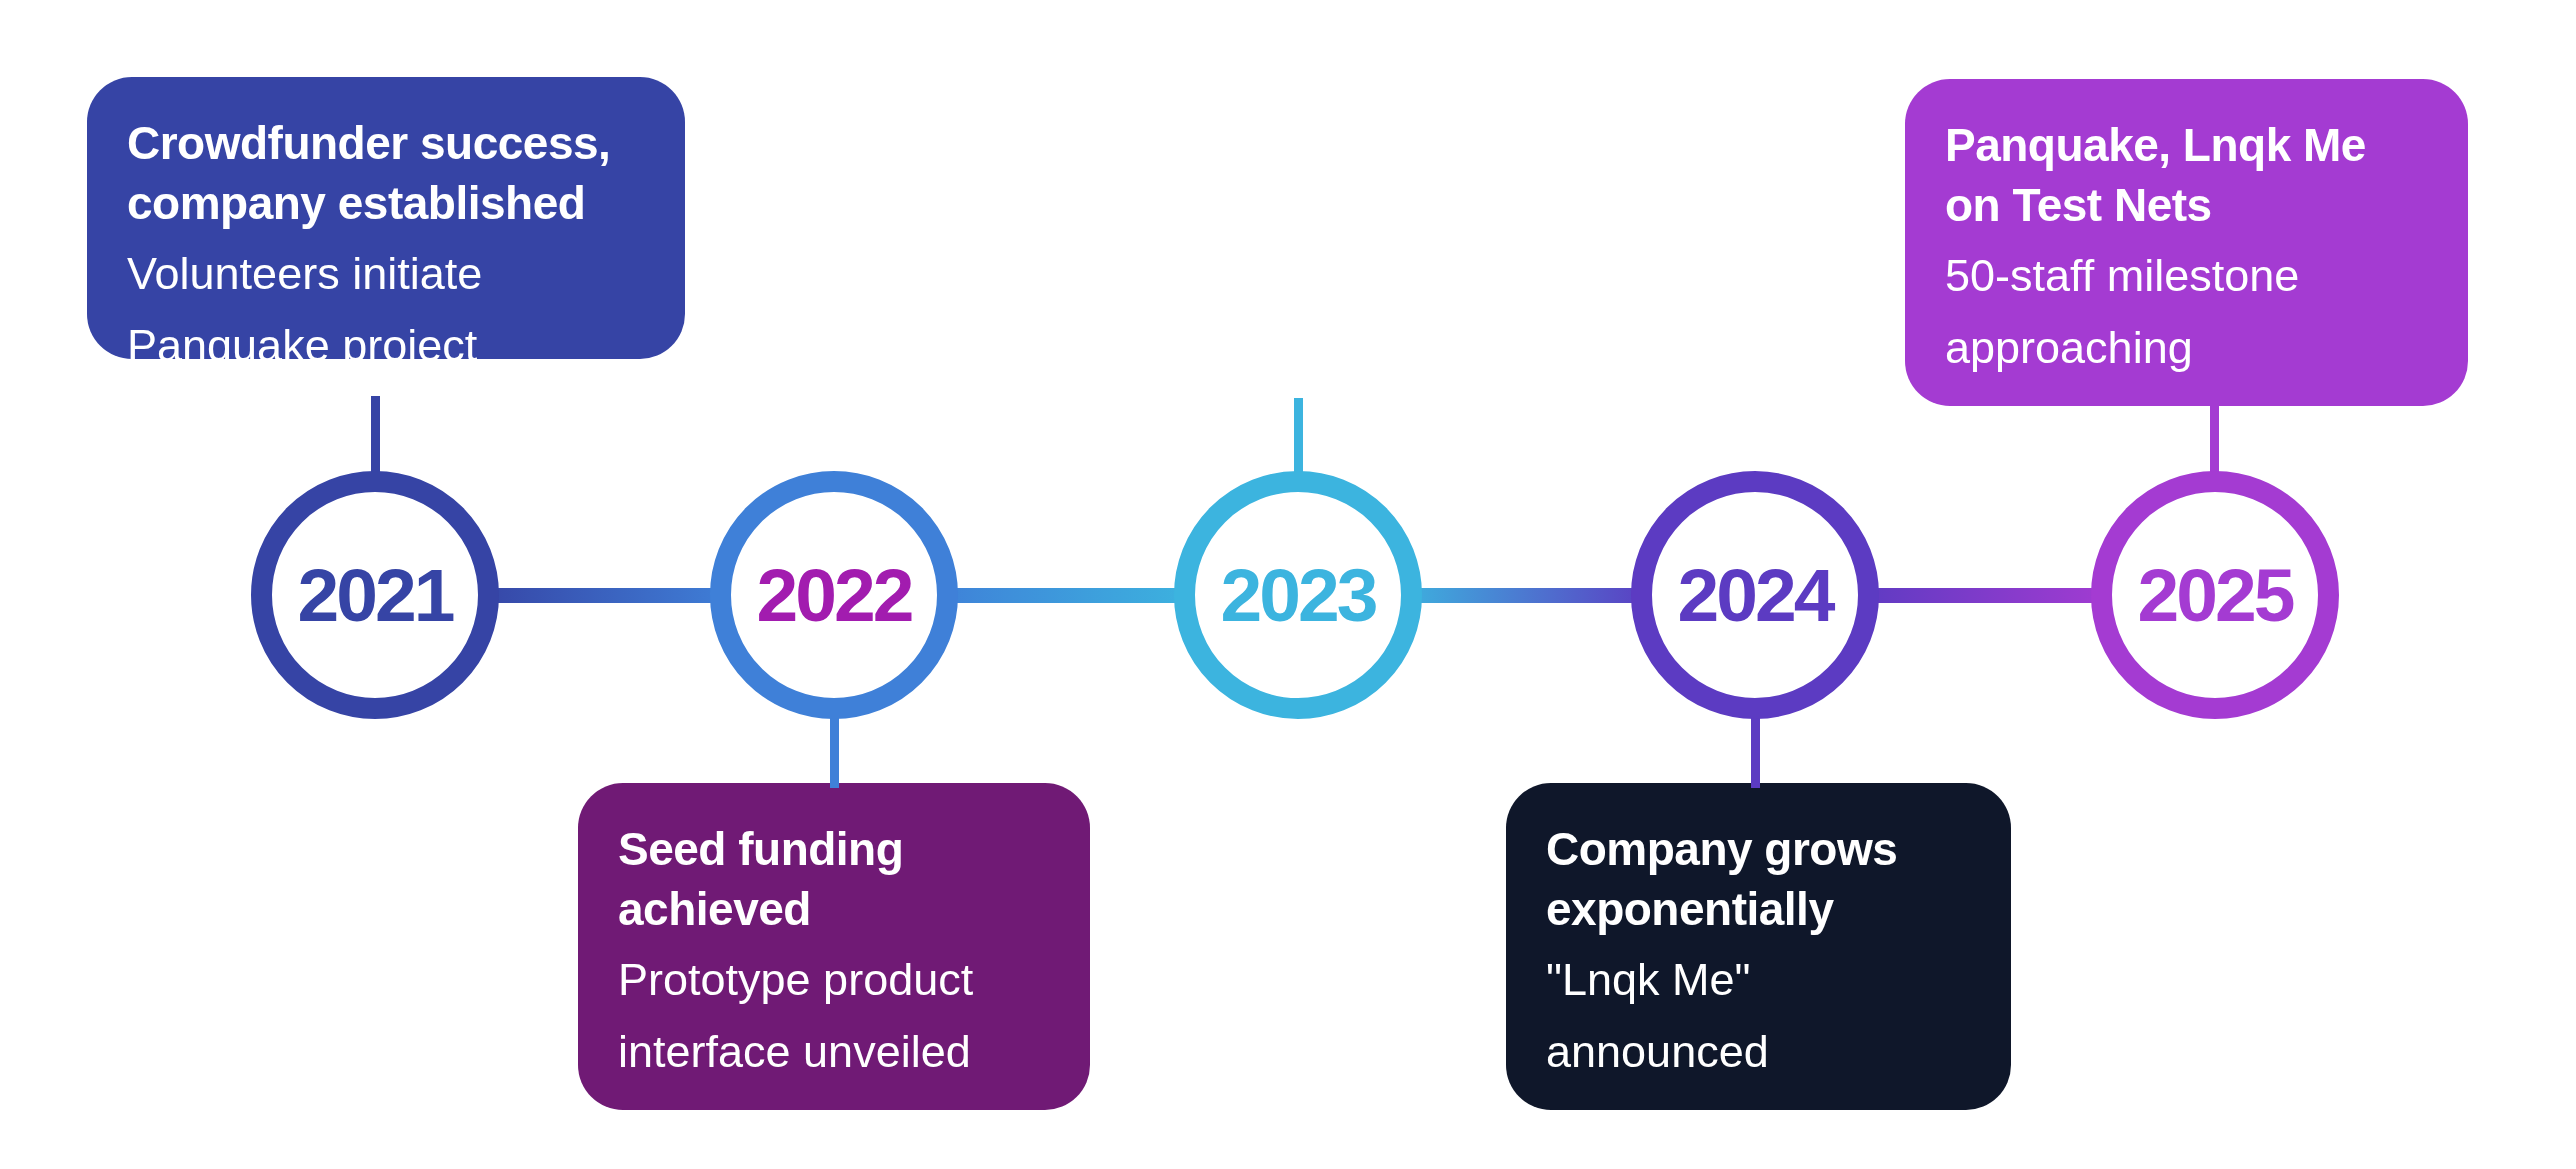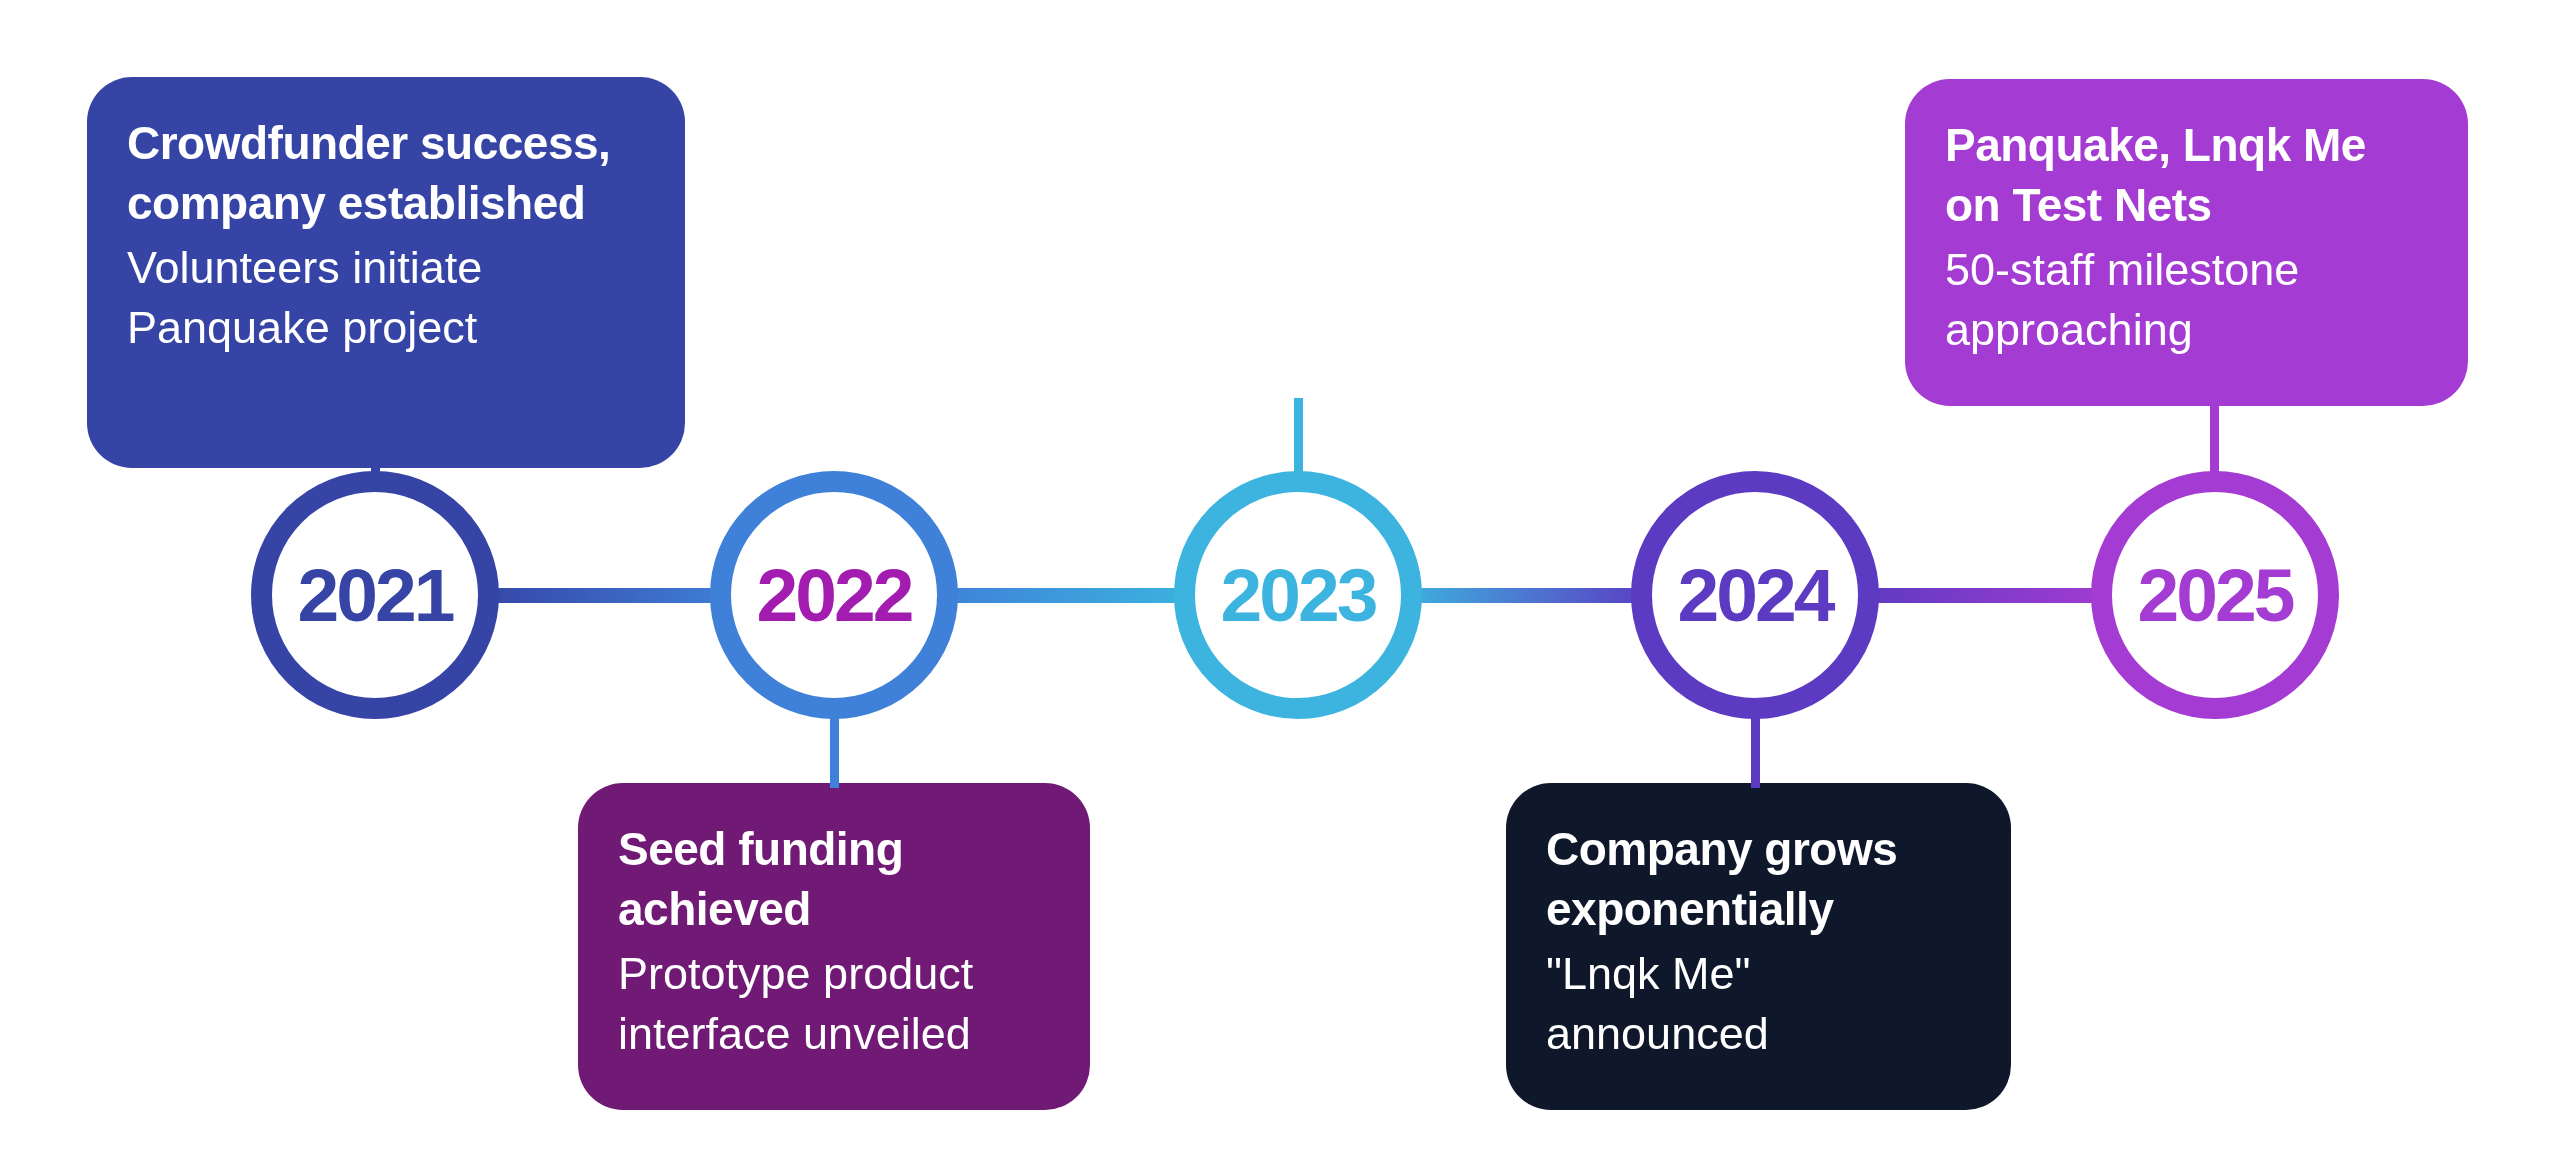--- a/index.html
+++ b/index.html
@@ -25,21 +25,21 @@
   }
   .card-title {
     font-size: 46px;
     font-weight: 700;
     line-height: 60px;
     letter-spacing: -0.5px;
   }
   .card-desc {
     font-size: 45px;
     font-weight: 400;
-    line-height: 60px;
+    line-height: 72px;
     margin-top: 5px;
   }
   
   .circle {
     position: absolute;
     box-sizing: border-box;
     width: 248px;
     height: 248px;
     border-radius: 50%;
     border: 21px solid #000;
@@ -76,21 +76,21 @@
   <div class="hconn" style="left: 933px; width: 266px; background: linear-gradient(90deg, rgb(63, 128, 216), rgb(60, 180, 223));"></div>
   <div class="hconn" style="left: 1397px; width: 259px; background: linear-gradient(90deg, rgb(60, 180, 223), rgb(92, 59, 194));"></div>
   <div class="hconn" style="left: 1854px; width: 262px; background: linear-gradient(90deg, rgb(92, 59, 194), rgb(164, 59, 210));"></div>
 
   <div class="vconn" style="left: 371px; top: 396px; height: 79px; background: rgb(54, 68, 165);"></div>
   <div class="vconn" style="left: 830px; top: 713px; height: 75px; background: rgb(63, 128, 216);"></div>
   <div class="vconn" style="left: 1294px; top: 398px; height: 77px; background: rgb(60, 180, 223);"></div>
   <div class="vconn" style="left: 1751px; top: 713px; height: 75px; background: rgb(92, 59, 194);"></div>
   <div class="vconn" style="left: 2210px; top: 398px; height: 77px; background: rgb(164, 59, 210);"></div>
 
-  <div class="card" style="left: 87px; top: 77px; width: 598px; height: 391px; background: rgb(54, 68, 165);">
+  <div class="card" style="left: 87px; top: 77px; width: 598px; height: 282px; background: rgb(54, 68, 165);">
     <div class="card-title">Crowdfunder success, company established</div>
     <div class="card-desc">Volunteers initiate Panquake project</div>
   </div>
 
   <div class="card" style="left: 578px; top: 783px; width: 512px; height: 327px; background: #701a75;">
     <div class="card-title">Seed funding achieved</div>
     <div class="card-desc">Prototype product interface unveiled</div>
   </div>
 
 

